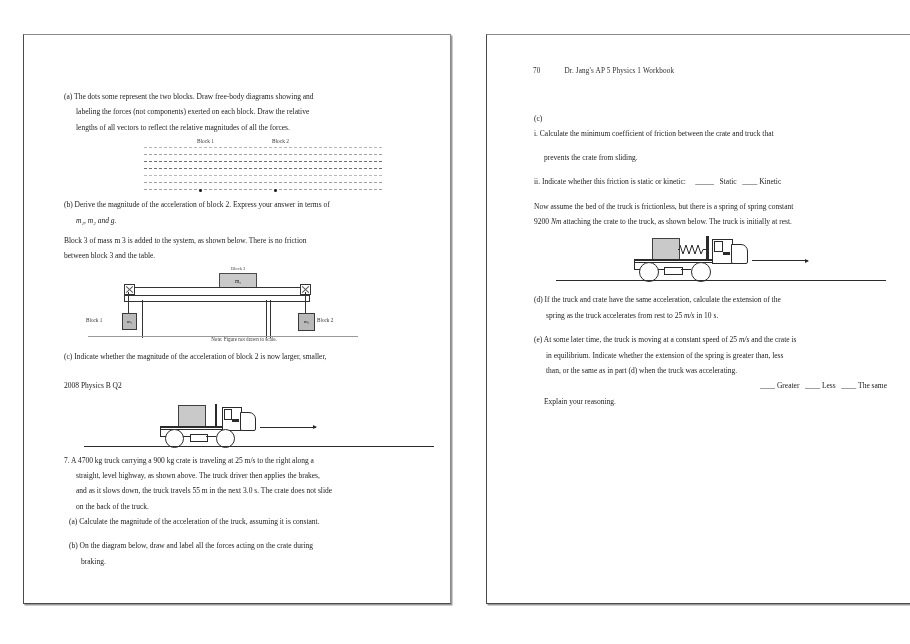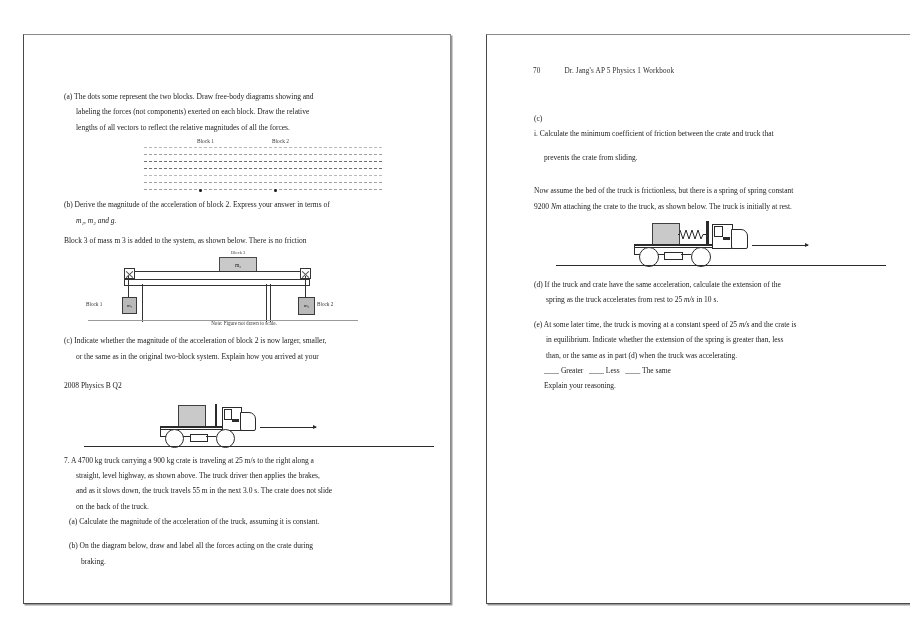--- a/index.html
+++ b/index.html
@@ -350,20 +350,23 @@
           <span>(b) Derive the magnitude of the acceleration of block 2. Express your answer in terms of</span>
         </div>
         <div class="para indent-sub">
           <span class="it">m₁, m₂ and g.</span>
         </div>
 
         <div class="gap-s"></div>
 
         <div class="para">
           <span>Block 3 of mass m 3 is added to the system, as shown below. There is no friction</span>
+        </div>
+        <div class="para">
+          <span>between block 3 and the table.</span>
         </div>
 
         <div class="pulley-fig">
           <span class="pf-blk3lbl">Block 3</span>
           <div class="pf-blk3">m₃</div>
           <div class="pf-tabletop"></div>
           <div class="pf-tablebar"></div>
           <div class="pf-leg pf-leg-a"></div>
           <div class="pf-leg pf-leg-b"></div>
           <div class="pf-leg pf-leg-c"></div>
@@ -377,23 +380,20 @@
           <span class="pf-lbl pf-lbl2">Block 2</span>
           <div class="pf-ground"></div>
           <div class="pf-note">Note: Figure not drawn to scale.</div>
         </div>
 
         <div class="gap-m"></div>
 
         <div class="para hang">
           <span>(c) Indicate whether the magnitude of the acceleration of block 2 is now larger, smaller,</span>
         </div>
-        <div class="para indent-sub">
-          <span>or the same as in the original two-block system. Explain how you arrived at your</span>
-        </div>
 
         <div class="gap-l"></div>
 
         <div class="para">
           <span>2008 Physics B Q2</span>
         </div>
 
         <div class="truck-fig">
 
           <div class="tf-crate" style="left:114px; top:9px; width:26px; height:21px;"></div>
@@ -471,20 +471,30 @@
 
         <div class="para hang2">
           <span>i. Calculate the minimum coefficient of friction between the crate and truck that</span>
         </div>
         <div class="para" style="padding-left:10px;margin-top:12px;">
           <span>prevents the crate from sliding.</span>
         </div>
 
         <div class="gap-m"></div>
 
+        <div class="para">
+          <span>ii. Indicate whether this friction is static or kinetic:</span>
+          <span>&nbsp;&nbsp;&nbsp;</span>
+          <span class="blank">_____</span>
+          <span>&nbsp;</span>
+          <span>Static</span>
+          <span>&nbsp;</span>
+          <span class="blank">____</span>
+          <span>Kinetic</span>
+        </div>
 
         <div class="gap-m"></div>
 
         <div class="para">
           <span>Now assume the bed of the truck is frictionless, but there is a spring of spring constant</span>
         </div>
         <div class="para">
           <span>9200 </span><span class="it">Nm</span><span> attaching the crate to the truck, as shown below. The truck is initially at rest.</span>
         </div>
 
@@ -535,21 +545,21 @@
 
         <div class="para hang">
           <span>(e) At some later time, the truck is moving at a constant speed of 25 </span><span class="it">m/s</span><span> and the crate is</span>
         </div>
         <div class="para indent-sub">
           <span>in equilibrium. Indicate whether the extension of the spring is greater than, less</span>
         </div>
         <div class="para indent-sub">
           <span>than, or the same as in part (d) when the truck was accelerating.</span>
         </div>
-        <div class="para" style="text-align:left; padding-left:10px;">
+        <div class="para" style="text-align:right; padding-left:10px;">
           <span class="blank">____</span>
           <span>Greater</span>
           <span>&nbsp;</span>
           <span class="blank">____</span>
           <span>Less</span>
           <span>&nbsp;</span>
           <span class="blank">____</span>
           <span>The same</span>
         </div>
         <div class="para" style="padding-left:10px;">

